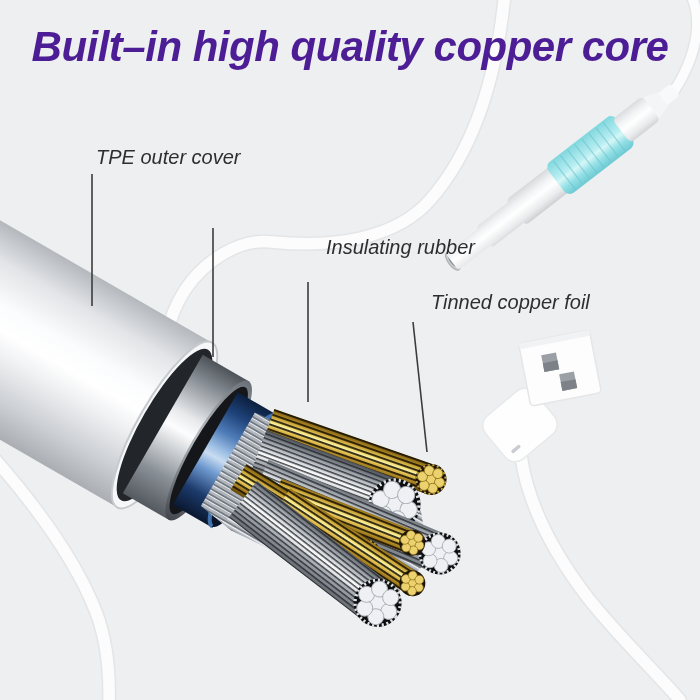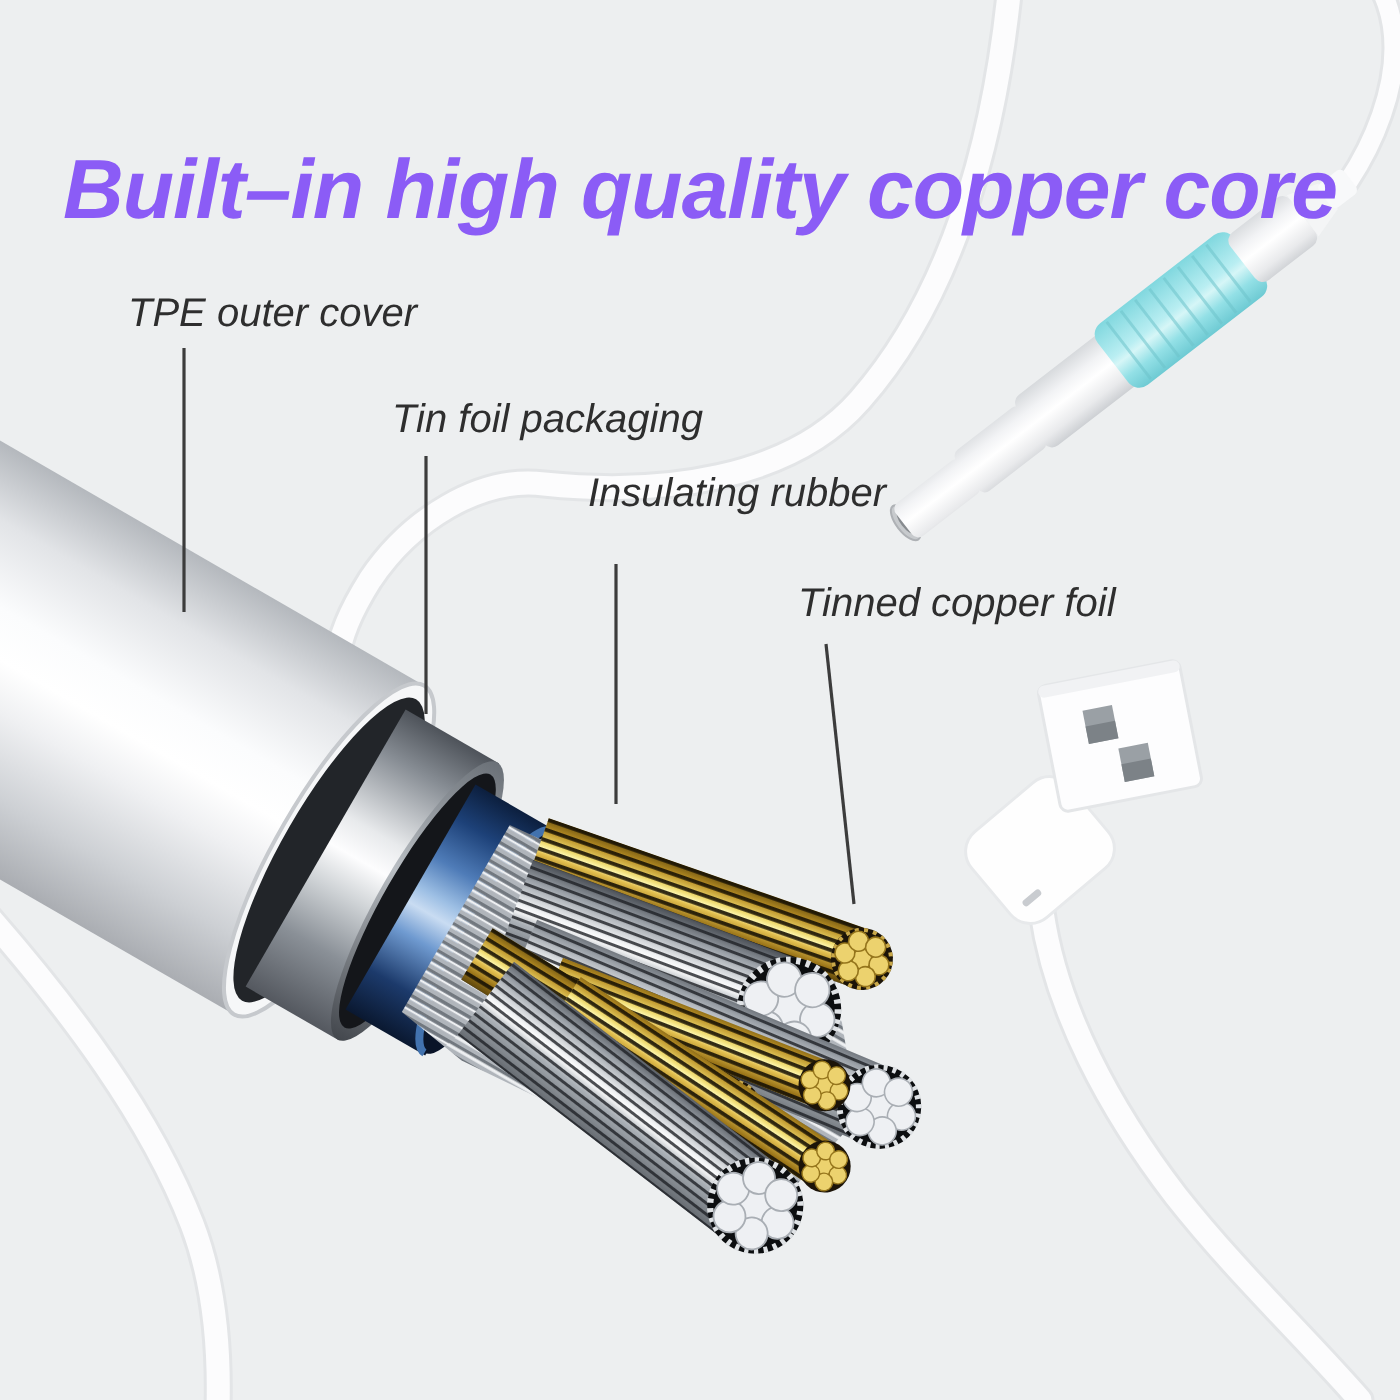--- a/index.html
+++ b/index.html
@@ -10,29 +10,29 @@
     overflow:hidden;
     font-family:"Liberation Sans", sans-serif;
   }
   .scene{position:absolute;left:0;top:0;width:700px;height:700px;}
   .title{
     position:absolute;left:0;top:24px;width:700px;
     text-align:center;
     font-size:42px;line-height:1.1;
     font-weight:bold;font-style:italic;
     letter-spacing:-0.5px;
-    color:#8b5cf6;
+    color:#4c1d95;
     white-space:nowrap;
-    margin-top:48px;
   }
   .part-label{
     position:absolute;
     font-size:20px;font-style:italic;
     color:#2e2e2e;
     white-space:nowrap;
+    margin-left:32px;
   }
   .lbl-tpe{left:64px;top:146px;}
   .lbl-tin{left:196px;top:199px;}
   .lbl-rubber{left:294px;top:236px;}
   .lbl-copper{left:399px;top:291px;}
 </style>
 </head>
 <body>
 
 <div class="stage">
@@ -300,16 +300,15 @@
     <g stroke="#3c3c3c" stroke-width="1.6">
       <line x1="92" y1="174" x2="92" y2="306"></line>
       <line x1="213" y1="228" x2="213" y2="357"></line>
       <line x1="308" y1="282" x2="308" y2="402"></line>
       <line x1="413" y1="322" x2="427" y2="452"></line>
     </g>
   </svg>
 
   <div class="title">Built–in high quality copper core</div>
   <div class="part-label lbl-tpe">TPE outer cover</div>
-  <div class="part-label lbl-tin">Tin foil packaging</div>
   <div class="part-label lbl-rubber">Insulating rubber</div>
   <div class="part-label lbl-copper">Tinned copper foil</div>
 </div>
 
 </body></html>

